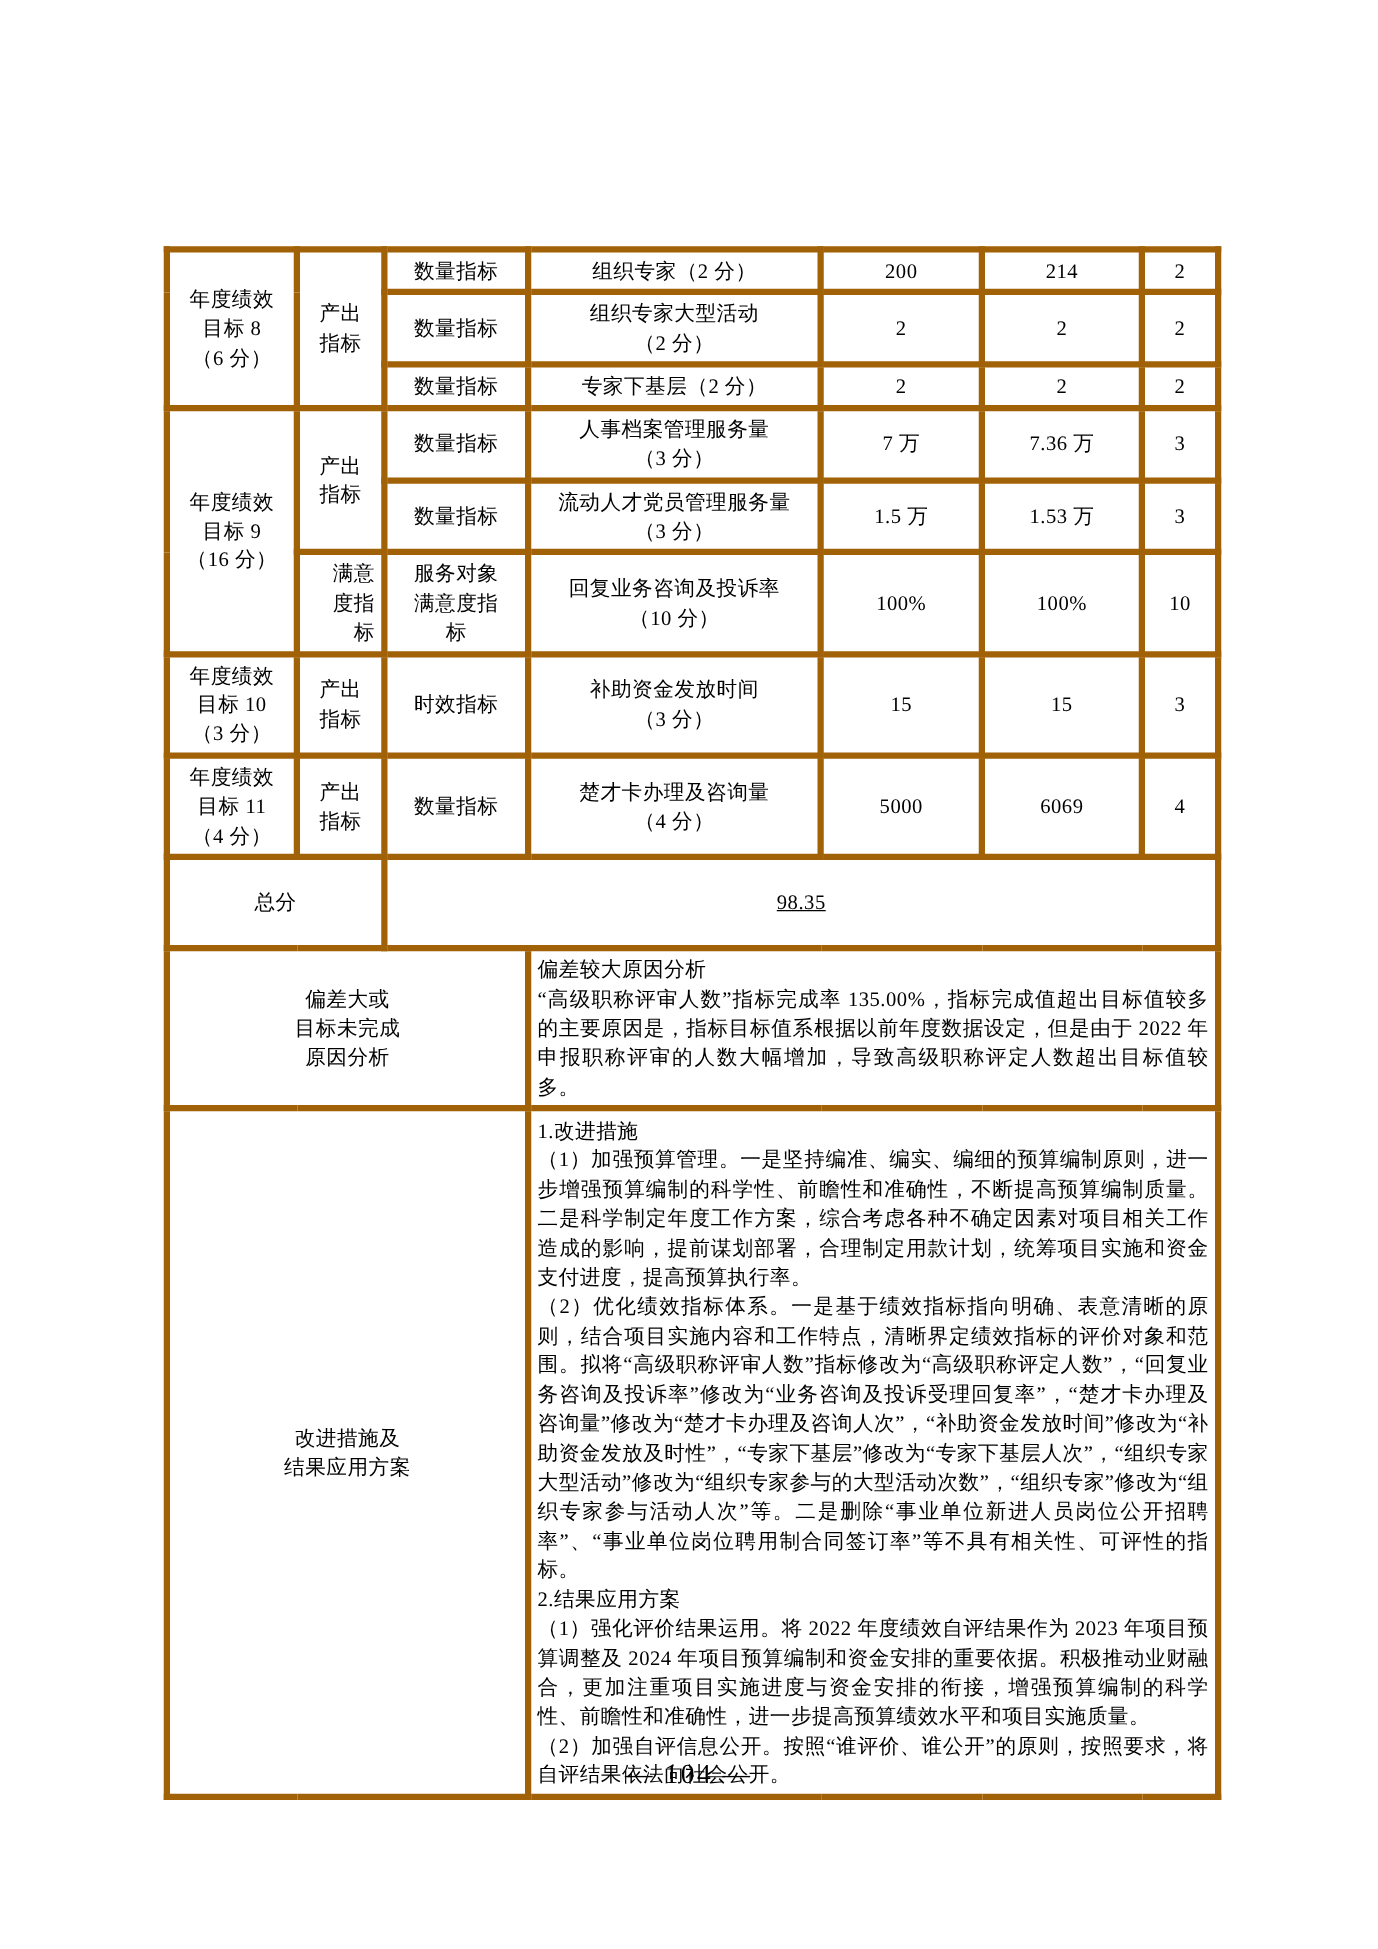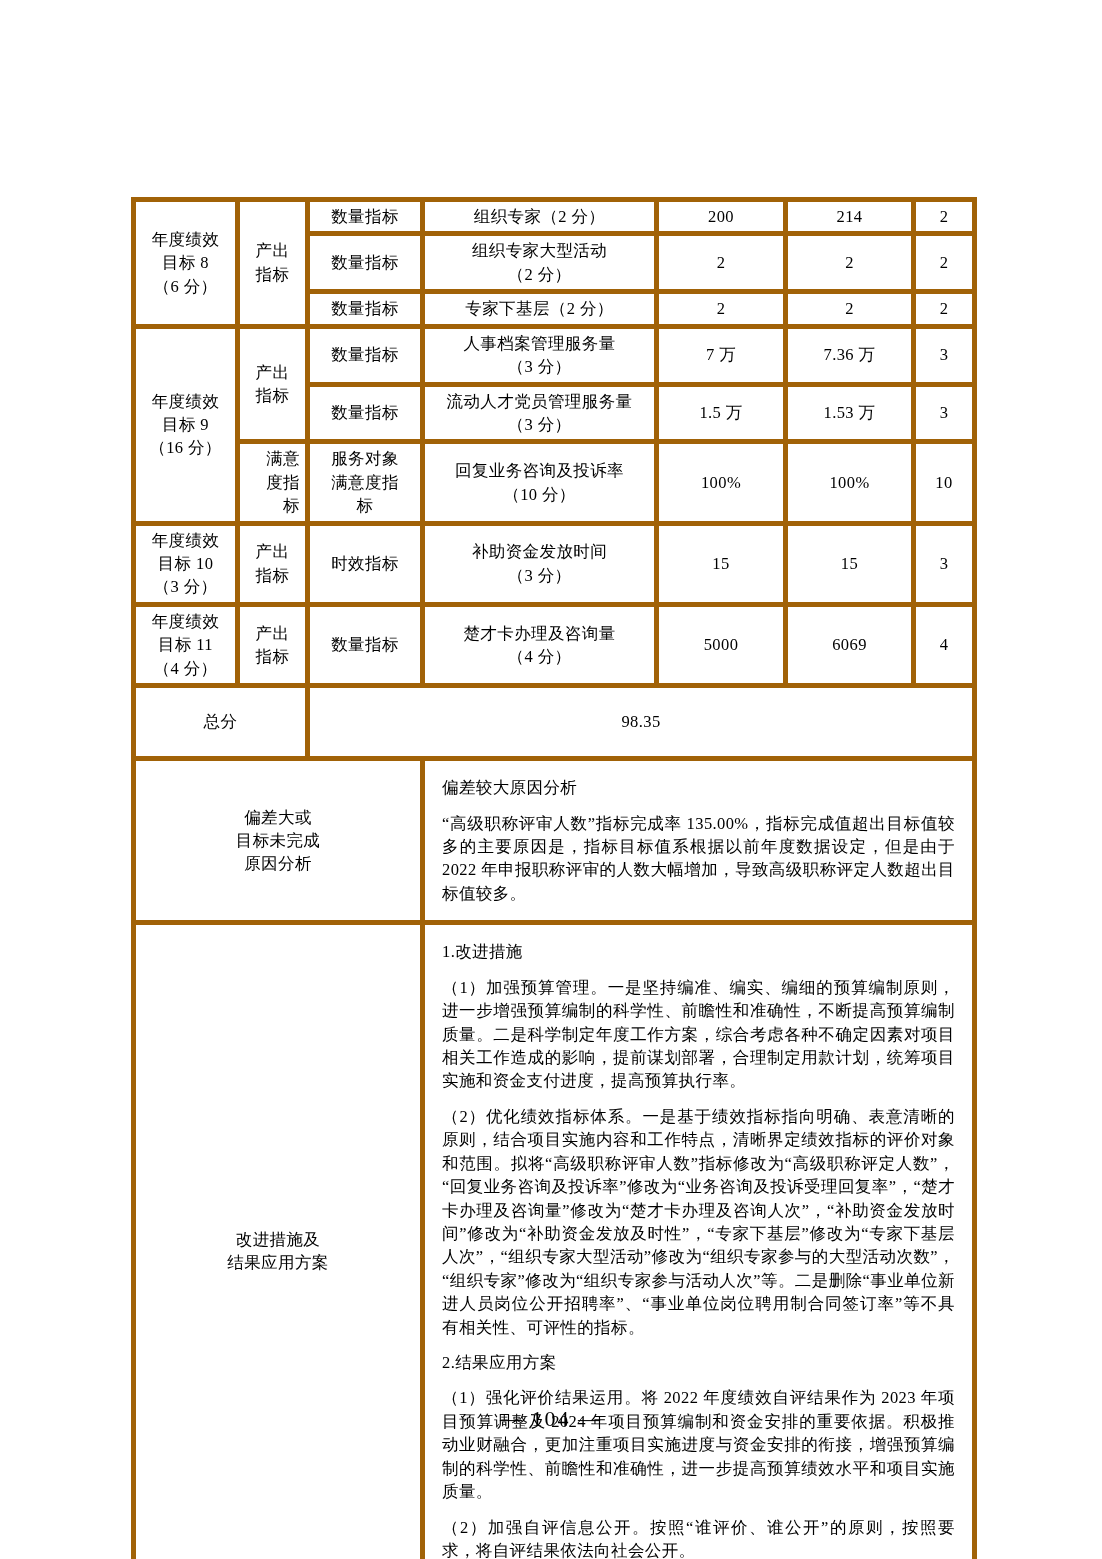--- a/index.html
+++ b/index.html
@@ -47,21 +47,21 @@
   col.c4 { width: 234px; }
   col.c5 { width: 129px; }
   col.c6 { width: 128px; }
   col.c7 { width: 61px; }
 
   td.goal      { font-size: 16.5px; line-height: 1.44; }
   td.vert      { font-size: 16.5px; line-height: 1.44; }
   td.ind-name  { text-align: left; padding-left: 9px; font-size: 16.5px; line-height: 1.46; margin-top: 47px; }
   td.num       { font-size: 16.5px; }
   td.total-lbl { font-size: 17px; height: 62px; }
-  td.total-val { font-size: 17px; }
+  td.total-val { font-size: 17px; text-decoration: underline; }
 
   td.devi-lbl {
     font-size: 17px;
     line-height: 1.52;
     vertical-align: middle;
   }
   td.devi-body {
     text-align: left;
     vertical-align: top;
     padding: 6px 9px 9px 9px;
@@ -74,21 +74,21 @@
     vertical-align: middle;
   }
   td.impr-body {
     text-align: left;
     vertical-align: top;
     padding: 8px 9px 9px 9px;
     font-size: 17px;
     line-height: 1.585;
     height: 540px;
   }
-  .para        { margin: 12px; text-align: justify; text-justify: inter-ideograph; }
+  .para        { margin: 0; text-align: justify; text-justify: inter-ideograph; }
   .footer {
     position: absolute;
     left: 0;
     top: 1406px;
     width: 1102px;
     text-align: center;
     font-size: 22px;
     font-family: "Liberation Serif", "DejaVu Serif", serif;
     letter-spacing: 2px;
   }

